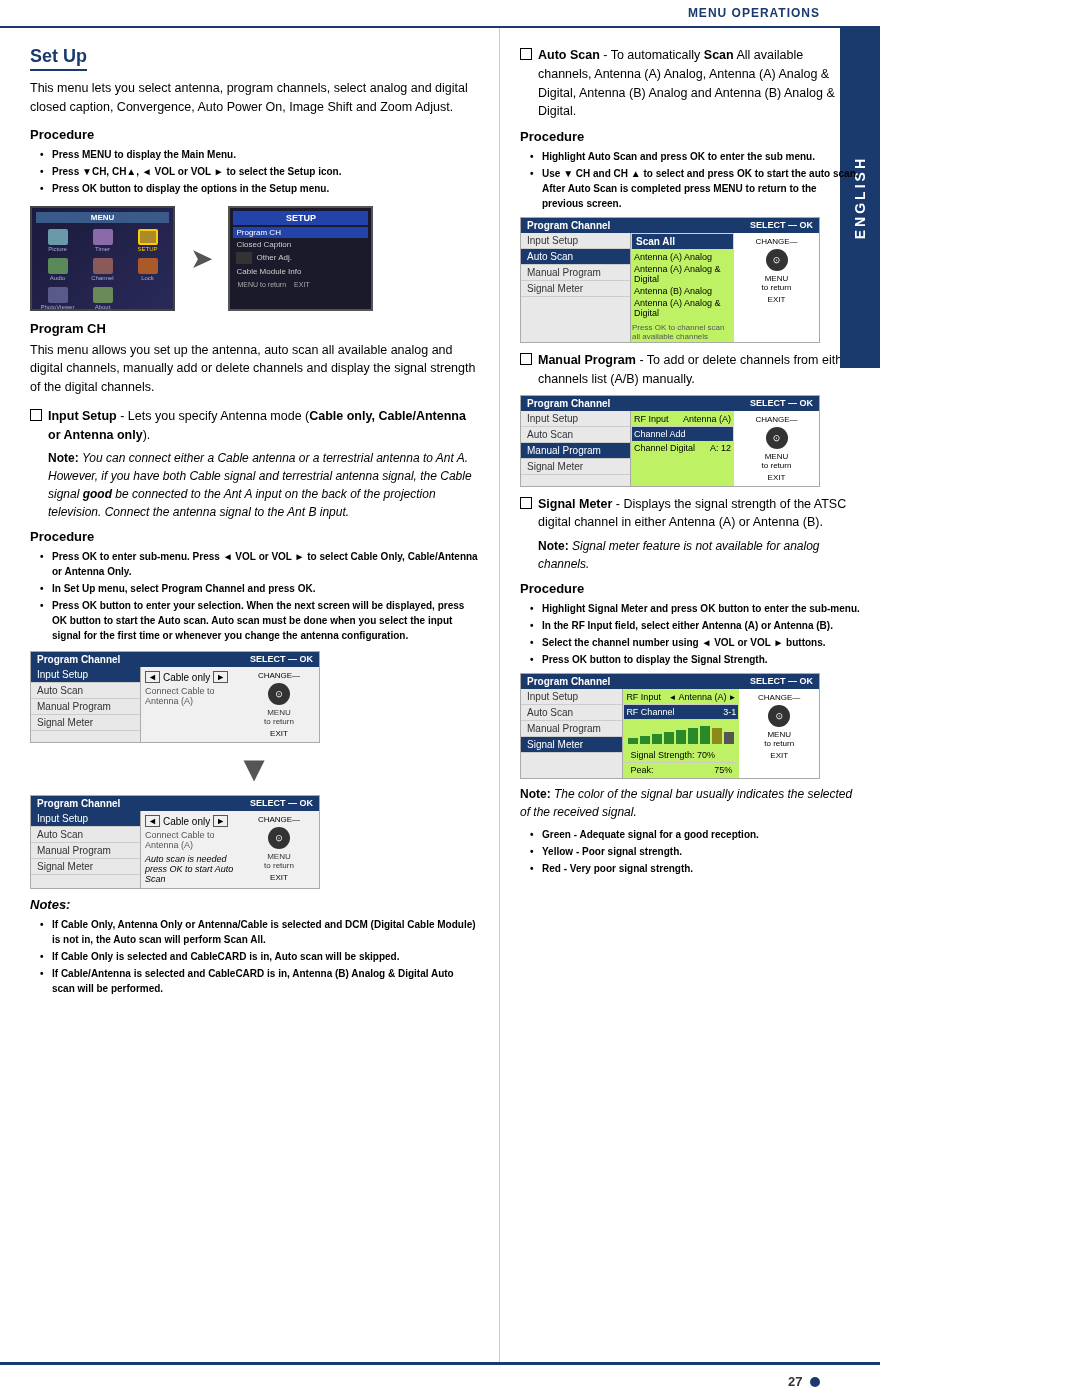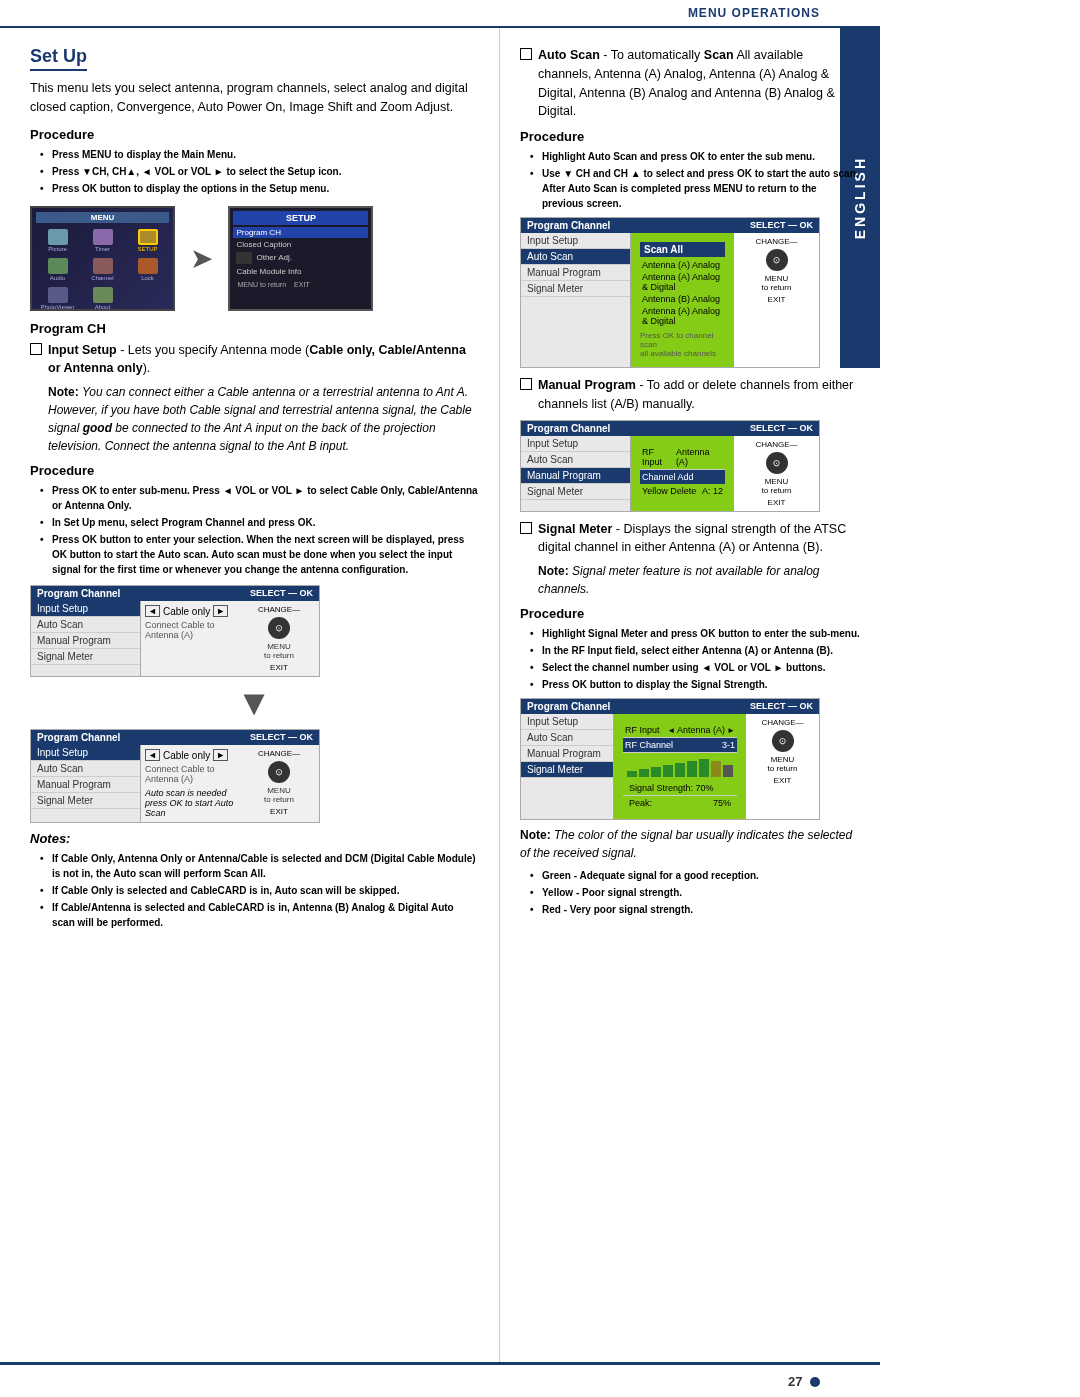--- a/index.html
+++ b/index.html
@@ -332,22 +332,22 @@
     .scan-body {
       display: flex;
     }
     .scan-menu {
       width: 110px;
       background: #e8e8e8;
       border-right: 1px solid #aaa;
     }
     .scan-content {
       flex: 1;
-      background: #84cc16;
-      padding: 9px;
+      background: #bef264;
+      padding: 1px;
     }
     .scan-right {
       width: 85px;
       padding: 4px;
       font-size: 8px;
       display: flex;
       flex-direction: column;
       align-items: center;
       gap: 3px;
     }
@@ -476,20 +476,21 @@
           <div class="tv-setup-item" style="font-size:8px;">Cable Module Info</div>
           <div style="display:flex;gap:8px;padding:3px 4px;font-size:7px;color:#aaa;">
             <span>MENU to return</span>
             <span>EXIT</span>
           </div>
         </div>
       </div>
 
       
       <div class="subsection-title">Program CH</div>
+      <p class="intro-text">This menu allows you set up the antenna, auto scan all available analog and digital channels, manually add or delete channels and display the signal strength of the digital channels.</p>
 
       
       <div class="checkbox-item">
         <div class="checkbox-icon"></div>
         <span><strong>Input Setup</strong> - Lets you specify Antenna mode (<strong>Cable only, Cable/Antenna or Antenna only</strong>).</span>
       </div>
 
       
       <div style="margin-left:18px; margin-bottom:6px;">
         <p class="note-text"><span class="note-label">Note:</span> <em>You can connect either a Cable antenna or a terrestrial antenna to Ant A. However, if you have both Cable signal and terrestrial antenna signal, the Cable signal <strong>good</strong> be connected to the Ant A input on the back of the projection television. Connect the antenna signal to the Ant B input.</em></p>
@@ -644,21 +645,21 @@
           </div>
           <div class="scan-content">
             <div style="display:flex;justify-content:space-between;font-size:9px;padding:2px;border-bottom:1px solid #ccc;">
               <span>RF Input</span>
               <span>Antenna (A)</span>
             </div>
             <div style="font-size:9px;padding:2px;background:#1a3a6e;color:#fff;display:flex;justify-content:space-between;">
               <span>Channel Add</span>
             </div>
             <div style="font-size:9px;padding:2px;display:flex;justify-content:space-between;">
-              <span>Yellow Delete</span>
+              <span>Channel Digital</span>
               <span>A: 12</span>
             </div>
           </div>
           <div class="scan-right">
             <span style="font-size:8px;">CHANGE—</span>
             <div class="nav-button">⊙</div>
             <span style="font-size:8px;text-align:center;">MENU<br>to return</span>
             <span style="font-size:8px;">EXIT</span>
           </div>
         </div>

